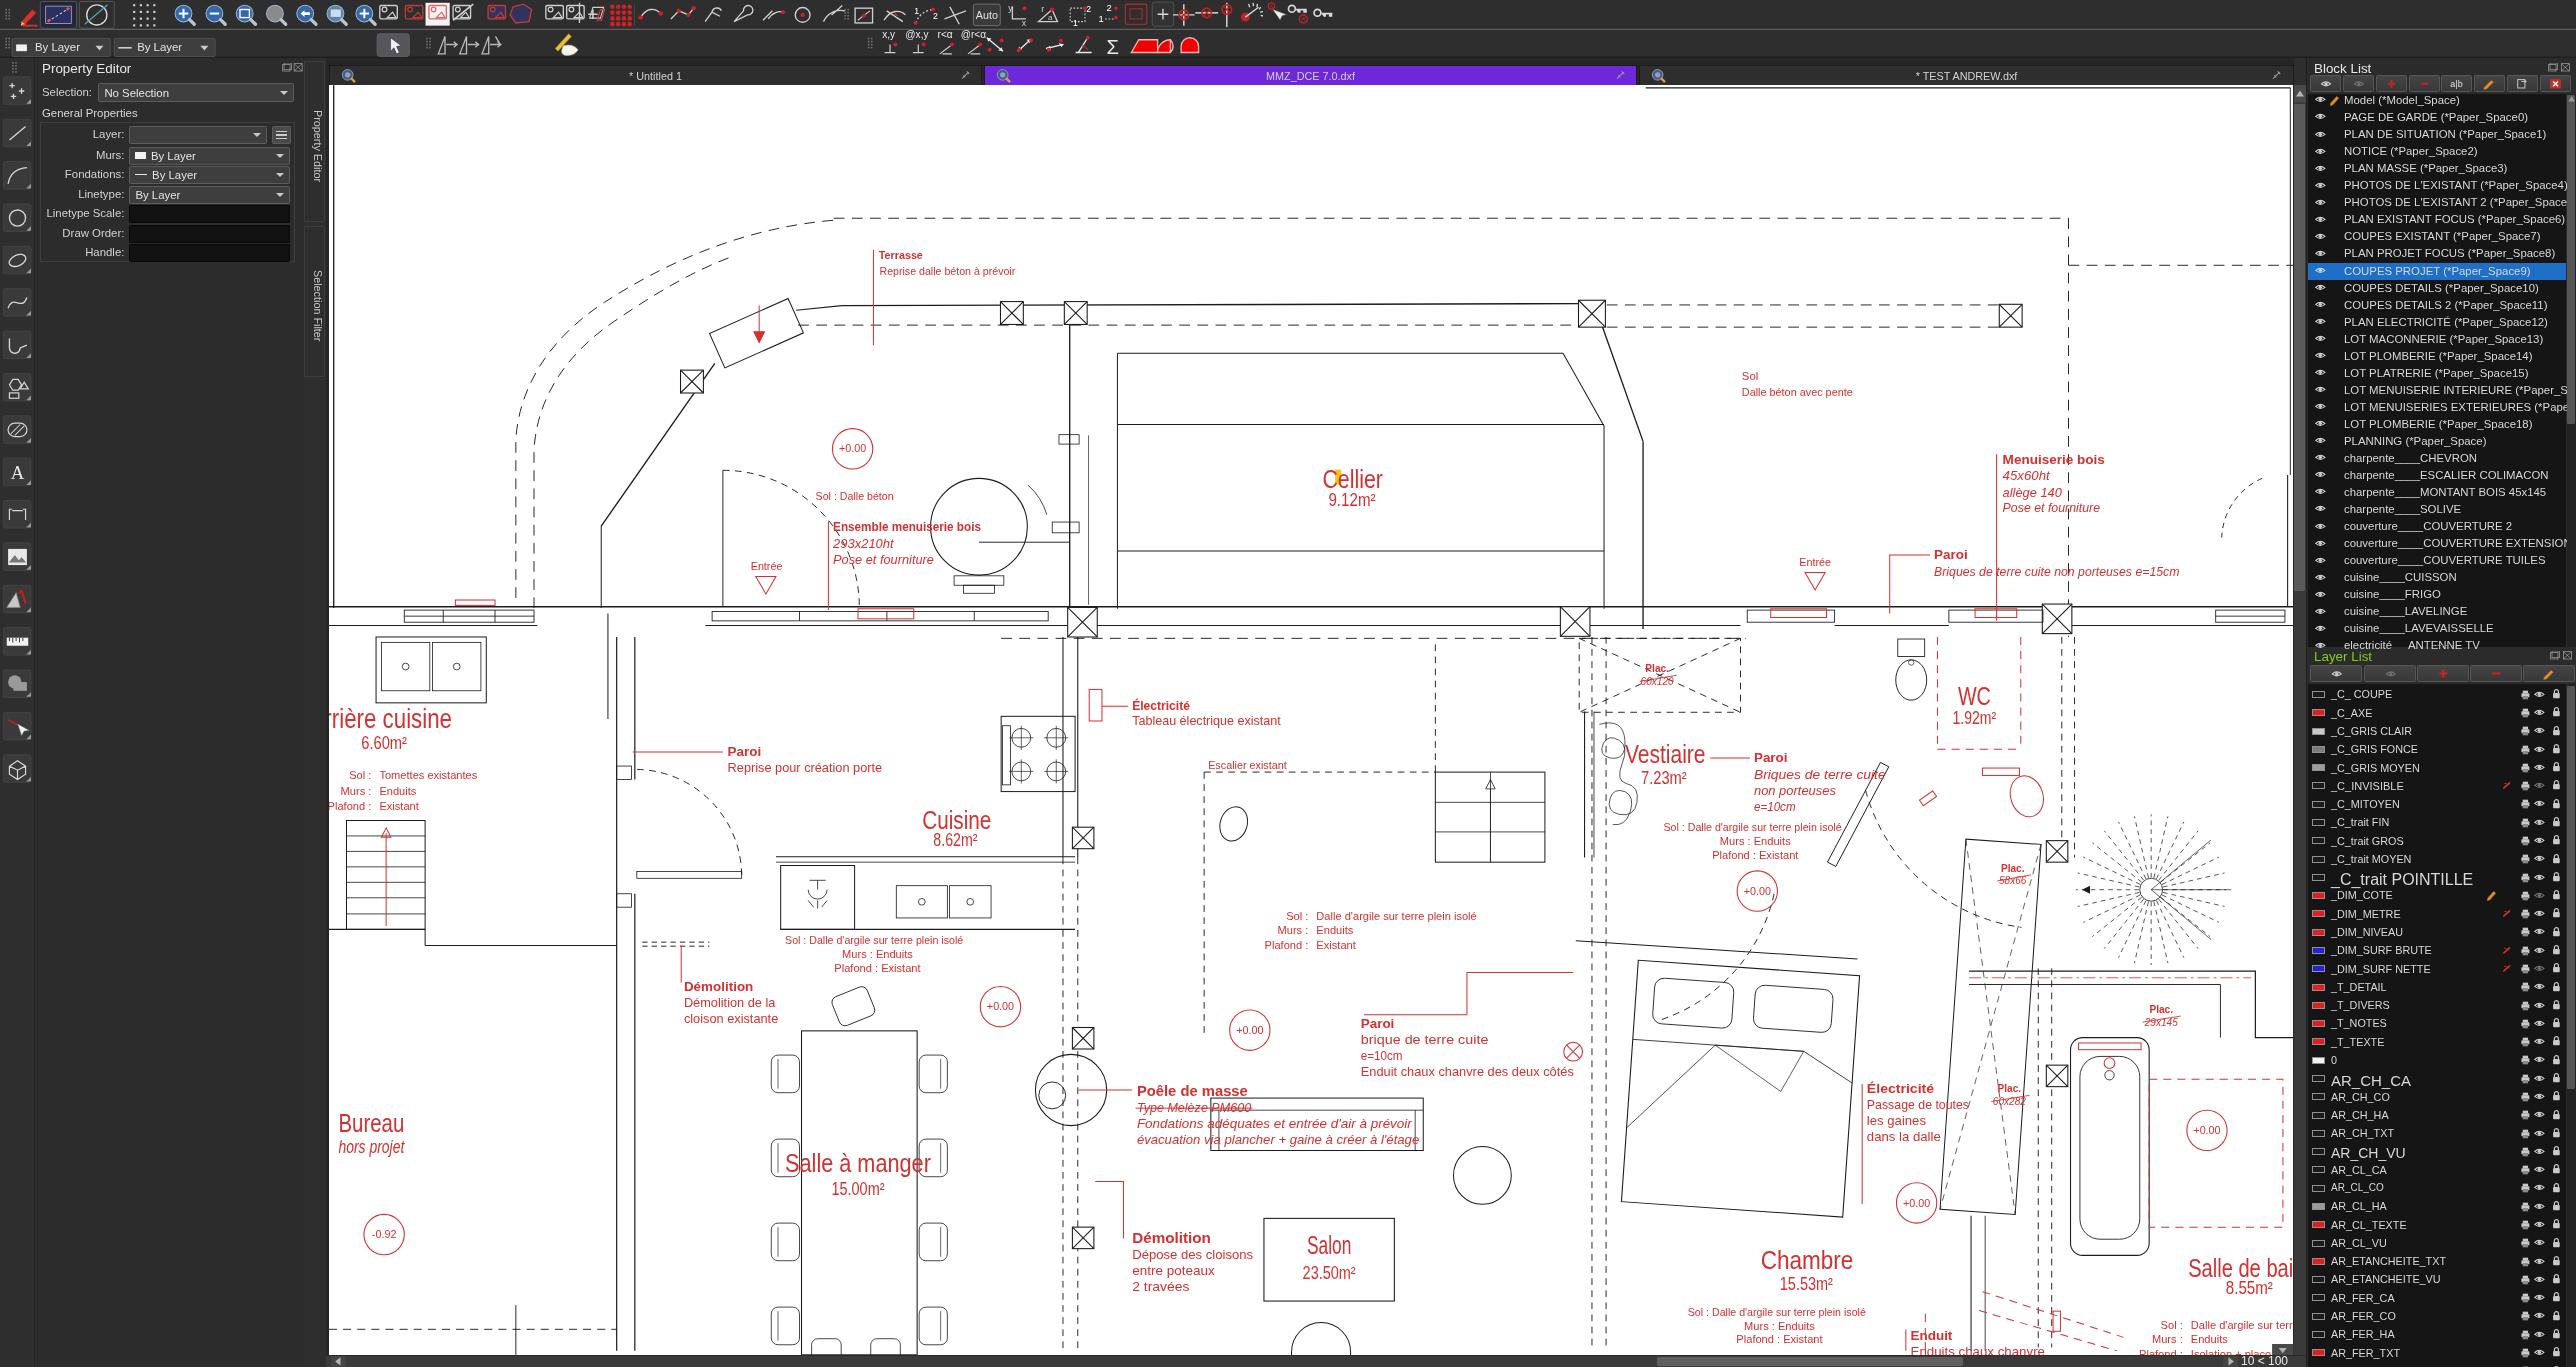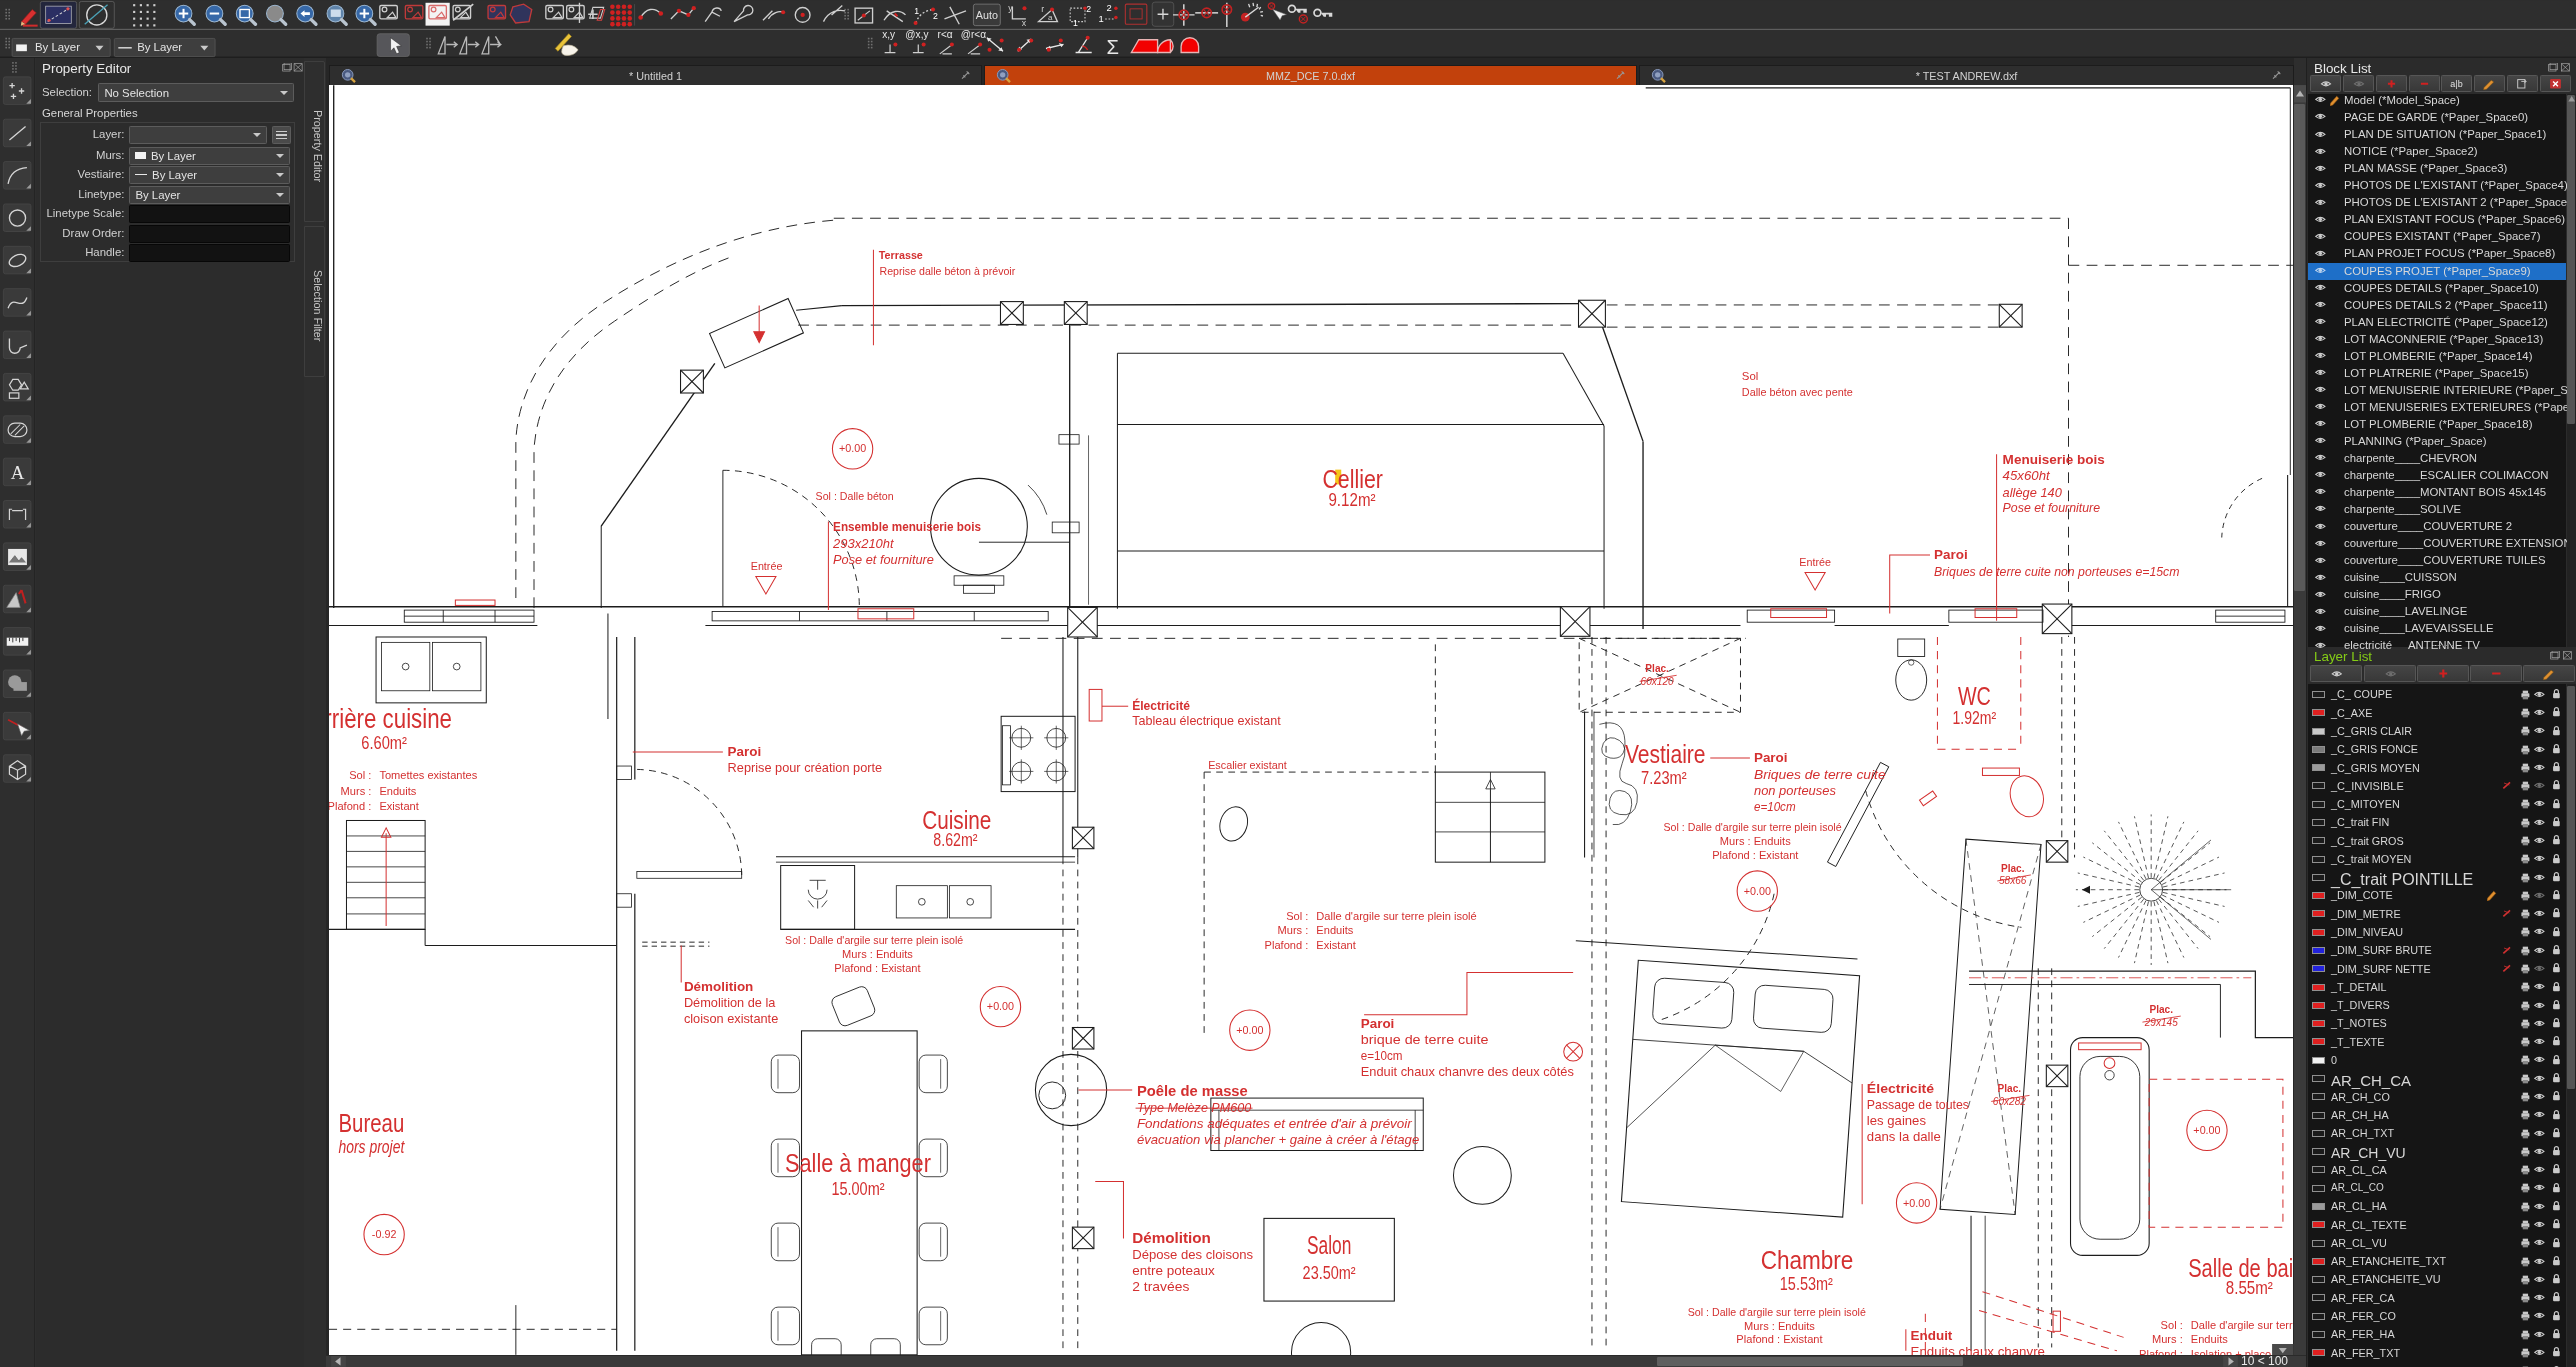--- a/index.html
+++ b/index.html
@@ -540,21 +540,21 @@
   </div>
 <div class="abs" style="left:272px;top:126px;width:19px;height:17.5px;background:#4a4a4a;border:0.7px solid #5c5c5c;border-radius:1.3px">
     <div style="margin:4px 3.4px">
       <div style="height:1.3px;background:#ccc;margin:2px 0"></div>
       <div style="height:1.3px;background:#ccc;margin:2px 0"></div>
       <div style="height:1.3px;background:#ccc;margin:2px 0"></div>
     </div>
   </div>
 <div class="lbl" style="left:13.4px;top:149px;width:111px">Murs:</div>
 <div class="field abs" style="left:129px;top:147px;width:161px;height:17.5px"><span style="display:inline-block;width:10.8px;height:6.7px;background:#f2f2f2;margin-right:4.7px"></span>By Layer<span class="caret"></span></div>
-<div class="lbl" style="left:13.4px;top:168px;width:111px">Vestiaire:</div>
+<div class="lbl" style="left:13.4px;top:168px;width:111px">Fondations:</div>
 <div class="field abs" style="left:129px;top:166px;width:161px;height:17.5px"><span style="display:inline-block;width:12px;height:1.3px;background:#e8e8e8;margin-right:4.7px"></span>By Layer<span class="caret"></span></div>
 <div class="lbl" style="left:13.4px;top:188px;width:111px">Linetype:</div>
 <div class="field abs" style="left:129px;top:186px;width:161px;height:17.5px">By Layer<span class="caret"></span></div>
 <div class="lbl" style="left:13.4px;top:207px;width:111px">Linetype Scale:</div>
 <div class="darkin abs" style="left:129px;top:205px;width:161px;height:17.5px"></div>
 <div class="lbl" style="left:13.4px;top:227px;width:111px">Draw Order:</div>
 <div class="darkin abs" style="left:129px;top:225px;width:161px;height:17.5px"></div>
 <div class="lbl" style="left:13.4px;top:246px;width:111px">Handle:</div>
 <div class="darkin abs" style="left:129px;top:244px;width:161px;height:17.5px"></div>
 <div class="vtab" style="top:61px;height:161px;padding-top:9.4px">Property Editor</div>
@@ -562,21 +562,21 @@
 <div class="abs" style="left:326px;top:58px;width:1968px;height:1310px;background:#262626"></div>
 <div class="abs" style="left:329px;top:65px;width:653px;height:21px;background:#2e2e2e;border:0.7px solid #1c1c1c;color:#d2d2d2;font-size:10.8px;text-align:center;line-height:21px">* Untitled 1</div>
 <svg class="abs" style="left:341px;top:68px" width="16" height="15" viewBox="0 0 24 22">
     <circle cx="10" cy="10" r="8" fill="#4a5a80" stroke="#8899bb" stroke-width="1.5"></circle>
     <circle cx="10" cy="10" r="4" fill="#90a0c0"></circle>
     <line x1="15" y1="15" x2="21" y2="21" stroke="#d8a440" stroke-width="3.5"></line>
   </svg>
 <svg class="abs" style="left:960px;top:70px" width="12" height="10.8" viewBox="0 0 18 16">
     <path d="M3,13 L13,3 M10,2 l4,4 M5,8 l3,3" stroke="#999" stroke-width="1.6"></path>
   </svg>
-<div class="abs" style="left:984px;top:65px;width:653px;height:21px;background:#c2410c;border:0.7px solid #1c1c1c;color:#d2d2d2;font-size:10.8px;text-align:center;line-height:21px">MMZ_DCE 7.0.dxf</div>
+<div class="abs" style="left:984px;top:65px;width:653px;height:21px;background:#6d28d9;border:0.7px solid #1c1c1c;color:#d2d2d2;font-size:10.8px;text-align:center;line-height:21px">MMZ_DCE 7.0.dxf</div>
 <svg class="abs" style="left:996px;top:68px" width="16" height="15" viewBox="0 0 24 22">
     <circle cx="10" cy="10" r="8" fill="#4a5a80" stroke="#8899bb" stroke-width="1.5"></circle>
     <circle cx="10" cy="10" r="4" fill="#90a0c0"></circle>
     <line x1="15" y1="15" x2="21" y2="21" stroke="#d8a440" stroke-width="3.5"></line>
   </svg>
 <svg class="abs" style="left:1615px;top:70px" width="12" height="10.8" viewBox="0 0 18 16">
     <path d="M3,13 L13,3 M10,2 l4,4 M5,8 l3,3" stroke="#999" stroke-width="1.6"></path>
   </svg>
 <div class="abs" style="left:1639px;top:65px;width:655px;height:21px;background:#2e2e2e;border:0.7px solid #1c1c1c;color:#d2d2d2;font-size:10.8px;text-align:center;line-height:21px">* TEST ANDREW.dxf</div>
 <svg class="abs" style="left:1651px;top:68px" width="16" height="15" viewBox="0 0 24 22">

